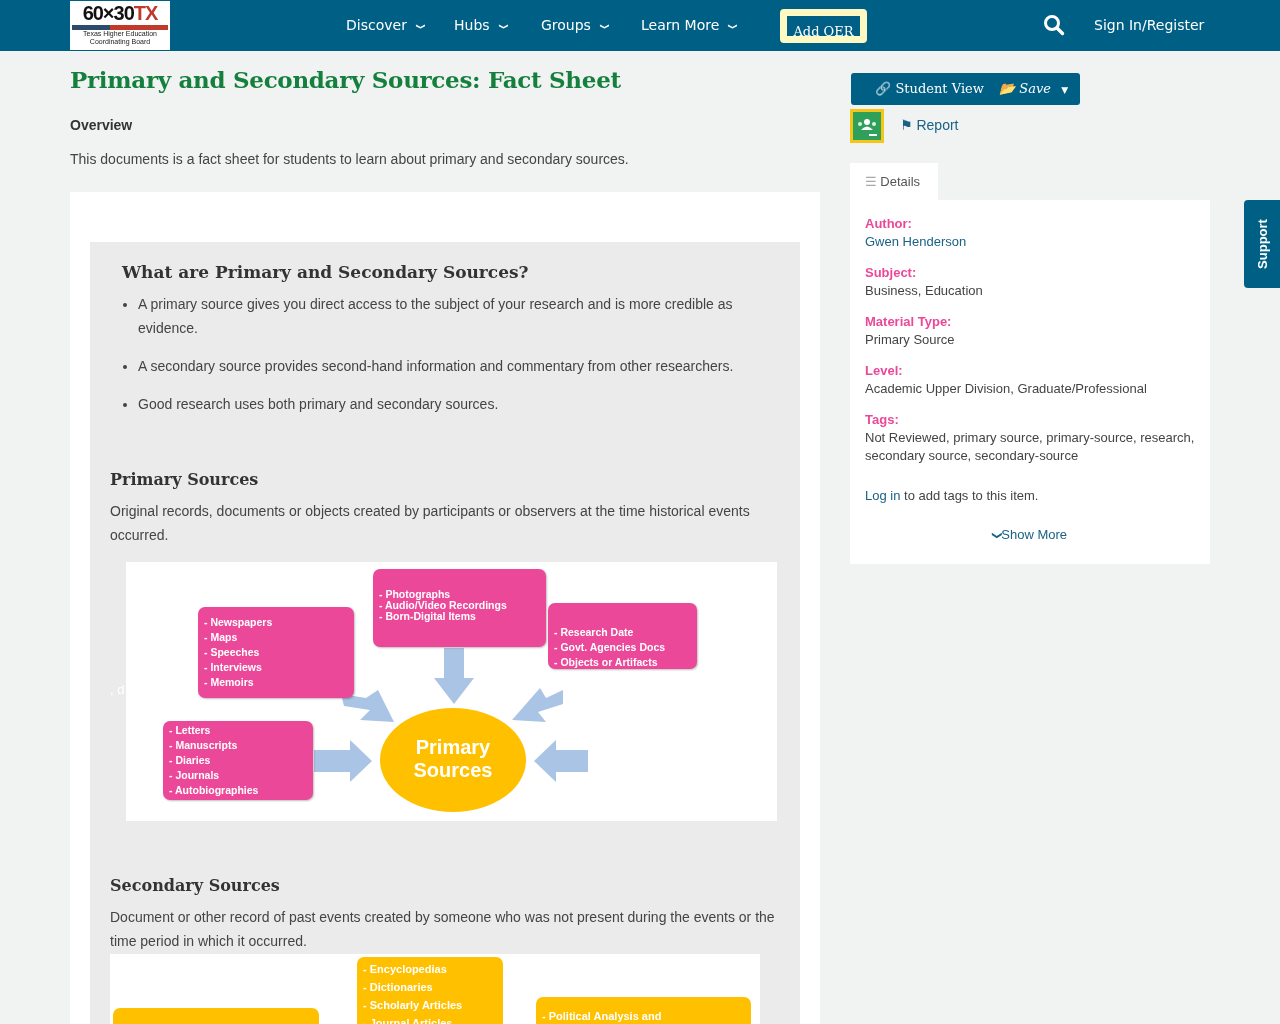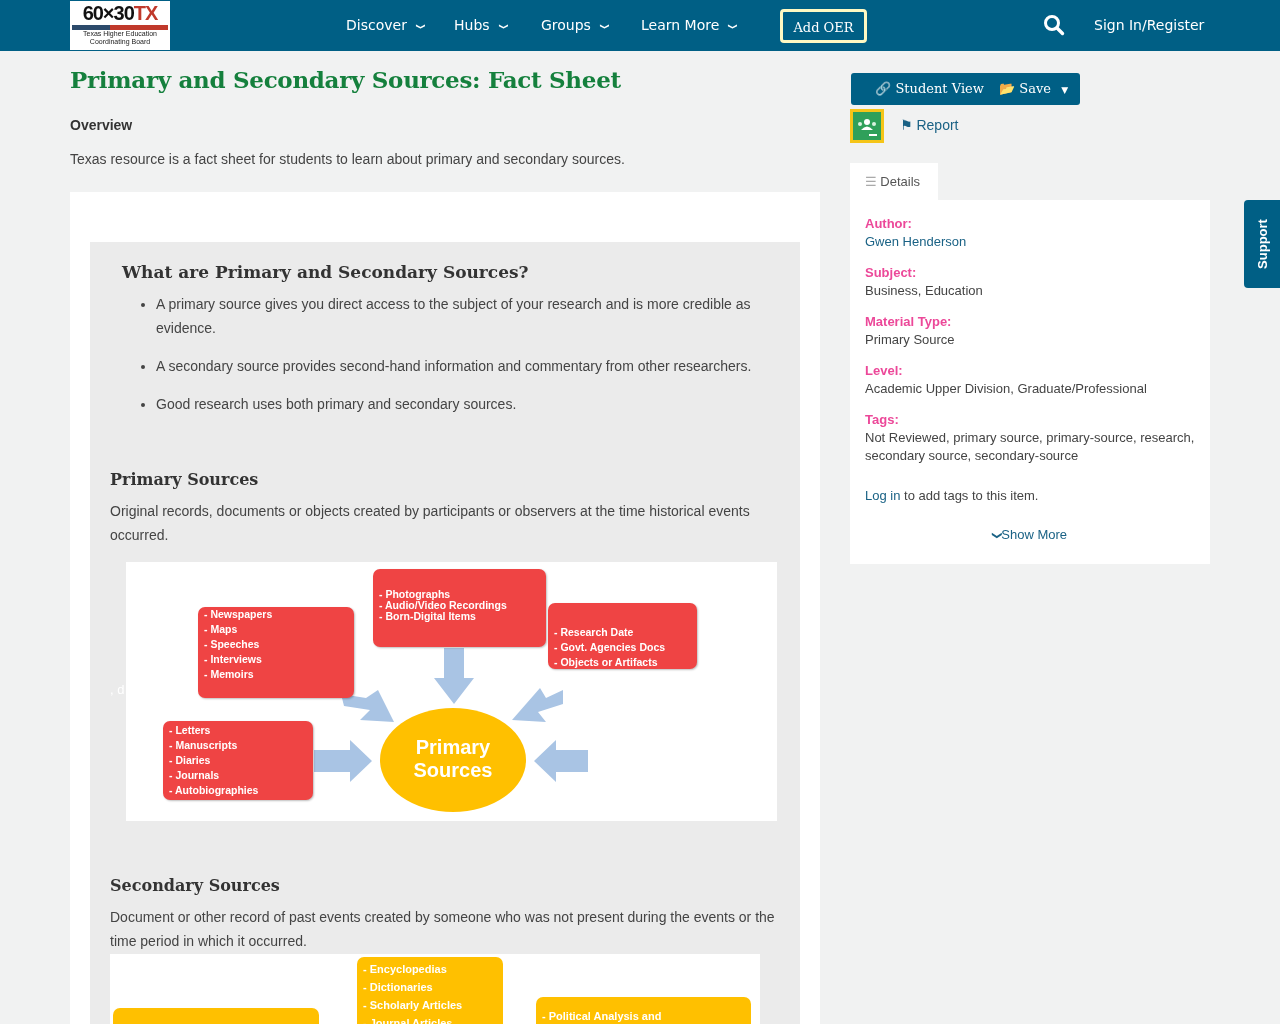--- a/index.html
+++ b/index.html
@@ -23,64 +23,64 @@
   .logo-bar { height: 5px; margin: 0 2px; background: linear-gradient(90deg,#2c4a6b 0 40%,#c0392b 40% 100%); }
   .logo-sub { font-size: 7px; line-height: 8px; color: #222; }
   .nav-item {
     position: absolute; top: 0; height: 51px; line-height: 51px;
     color: #fff; font-size: 14px; cursor: pointer;
     font-family: "DejaVu Sans", sans-serif;
   }
   .nav-item .chev { font-size: 9px; margin-left: 10px; vertical-align: 1px; }
   .add-oer {
     position: absolute; left: 780px; top: 9px; width: 87px; height: 34px;
-    border: 3px solid #fef9c3; border-radius: 4px; color: #fff;
+    border: 7px solid #fef9c3; border-radius: 4px; color: #fff;
     font-family: "DejaVu Serif", serif; font-size: 13px;
     text-align: center; line-height: 32px; cursor: pointer;
   }
   .search-btn { position: absolute; left: 1043px; top: 14px; width: 22px; height: 22px; cursor: pointer; }
   .signin { position: absolute; left: 1094px; top: 0; line-height: 51px; color: #fff; font-size: 14px; font-family: "DejaVu Sans", sans-serif; cursor: pointer; }
 
   
   .title {
     position: absolute; left: 70px; top: 66px;
     font-family: "DejaVu Serif", serif; font-size: 23px; color: #15803d;
     letter-spacing: -0.3px;
   }
   .overview-label { position: absolute; left: 70px; top: 117px; font-weight: bold; font-size: 14px; color: #333; }
   .overview-text { position: absolute; left: 70px; top: 151px; font-size: 14px; color: #444; }
 
   .content-card { position: absolute; left: 70px; top: 192px; width: 750px; height: 832px; background: #fff; }
   .grey-box { position: absolute; left: 20px; top: 50px; width: 710px; height: 790px; background: #ebebeb; }
   .q-heading { position: absolute; left: 32px; top: 20px; font-family: "DejaVu Serif", serif; font-size: 17px; color: #333; }
   .bullets { position: absolute; left: 48px; top: 50px; width: 640px; list-style: disc; font-size: 14px; color: #444; line-height: 24px; }
-  .bullets li { margin-bottom: 14px; margin-left: 18px; }
+  .bullets li { margin-bottom: 14px; }
   .sec-heading { position: absolute; left: 20px; font-family: "DejaVu Serif", serif; font-weight: bold; font-size: 16px; color: #333; }
   .sec-text { position: absolute; left: 20px; width: 680px; font-size: 14px; color: #444; line-height: 24px; }
   .faint { position: absolute; left: 20px; top: 440px; color: #fff; font-size: 13px; }
 
   .diagram { position: absolute; left: 36px; top: 320px; width: 651px; height: 259px; background: #fff; }
   .pbox {
-    position: absolute; background: #ef4444; color: #fff; border-radius: 7px;
-    font-weight: bold; font-size: 10.5px; line-height: 15px; padding: 0 6px;
+    position: absolute; background: #ec4899; color: #fff; border-radius: 7px;
+    font-weight: bold; font-size: 10.5px; line-height: 15px; padding: 8px 6px;
     box-shadow: 1px 1px 2px rgba(0,0,0,.25);
   }
   .pcircle {
     position: absolute; left: 254px; top: 146px; width: 146px; height: 104px; border-radius: 50%;
     background: #ffc000; color: #fff; font-weight: bold; font-size: 20px; line-height: 23px;
     text-align: center; padding-top: 28px;
   }
   .arrow { position: absolute; }
 
   .diagram2 { position: absolute; left: 20px; top: 712px; width: 650px; height: 80px; background: #fff; overflow: hidden; }
   .ybox { position: absolute; background: #ffc000; color: #fff; font-weight: bold; font-size: 11px; line-height: 18px; border-radius: 7px; padding: 6px; }
 
   
   .btn-student { position: absolute; left: 851px; top: 73px; width: 157px; height: 32px; background: #005f85; color: #fff; border-radius: 3px; font-family: "DejaVu Serif", serif; font-size: 13px; line-height: 32px; text-align: center; cursor: pointer; }
-  .btn-save { position: absolute; left: 987px; top: 73px; width: 93px; height: 32px; background: #005f85; color: #fff; border-radius: 3px; font-family: "DejaVu Serif", serif; font-size: 13px; line-height: 32px; text-align: center; cursor: pointer; }
+  .btn-save { position: absolute; left: 987px; top: 73px; width: 93px; height: 32px; background: #005f85; color: #fff; border-radius: 3px; font-family: "DejaVu Serif", serif; font-size: 13px; line-height: 32px; text-align: center; cursor: pointer; font-style: italic; }
   .classroom { position: absolute; left: 850px; top: 109px; width: 34px; height: 34px; background: #2fa05a; border: 3px solid #f5c518; cursor: pointer; }
   .report { position: absolute; left: 900px; top: 117px; color: #1a6285; font-size: 14px; cursor: pointer; }
   .details-tab { position: absolute; left: 850px; top: 163px; width: 88px; height: 37px; background: #fff; font-size: 13px; color: #555; line-height: 37px; padding-left: 15px; cursor: pointer; }
   .details-panel { position: absolute; left: 850px; top: 200px; width: 360px; height: 364px; background: #fff; padding: 15px; }
   .d-label { font-weight: bold; font-size: 13px; color: #ec4899; line-height: 18px; }
   .d-val { font-size: 13px; color: #444; line-height: 18px; margin-bottom: 13px; }
   .d-link { color: #1a6285; cursor: pointer; }
   .show-more { text-align: center; color: #1a6285; font-size: 13px; margin-top: 22px; cursor: pointer; }
 
   .support { position: absolute; left: 1244px; top: 200px; width: 36px; height: 88px; background: #005f85; border-radius: 4px 0 0 4px; cursor: pointer; }
@@ -107,21 +107,21 @@
         <line x1="14" y1="14" x2="19.5" y2="19.5" stroke="#fff" stroke-width="3.4" stroke-linecap="round"></line>
       </svg>
   </div>
   <div class="signin">Sign In/Register</div>
 </div>
 
 <style>.nav-item .chev{display:inline-block;transform:rotate(90deg) scale(.8,1);}</style>
 
 <h1 class="title">Primary and Secondary Sources: Fact Sheet</h1>
 <div class="overview-label">Overview</div>
-<div class="overview-text">Texas resource is a fact sheet for students to learn about primary and secondary sources.</div>
+<div class="overview-text">This documents is a fact sheet for students to learn about primary and secondary sources.</div>
 
 <div class="content-card">
   <div class="grey-box">
     <h2 class="q-heading">What are Primary and Secondary Sources?</h2>
     <ul class="bullets">
       <li>A primary source gives you direct access to the subject of your research and is more credible as evidence.</li>
       <li>A secondary source provides second-hand information and commentary from other researchers.</li>
       <li>Good research uses both primary and secondary sources.</li>
     </ul>
 

